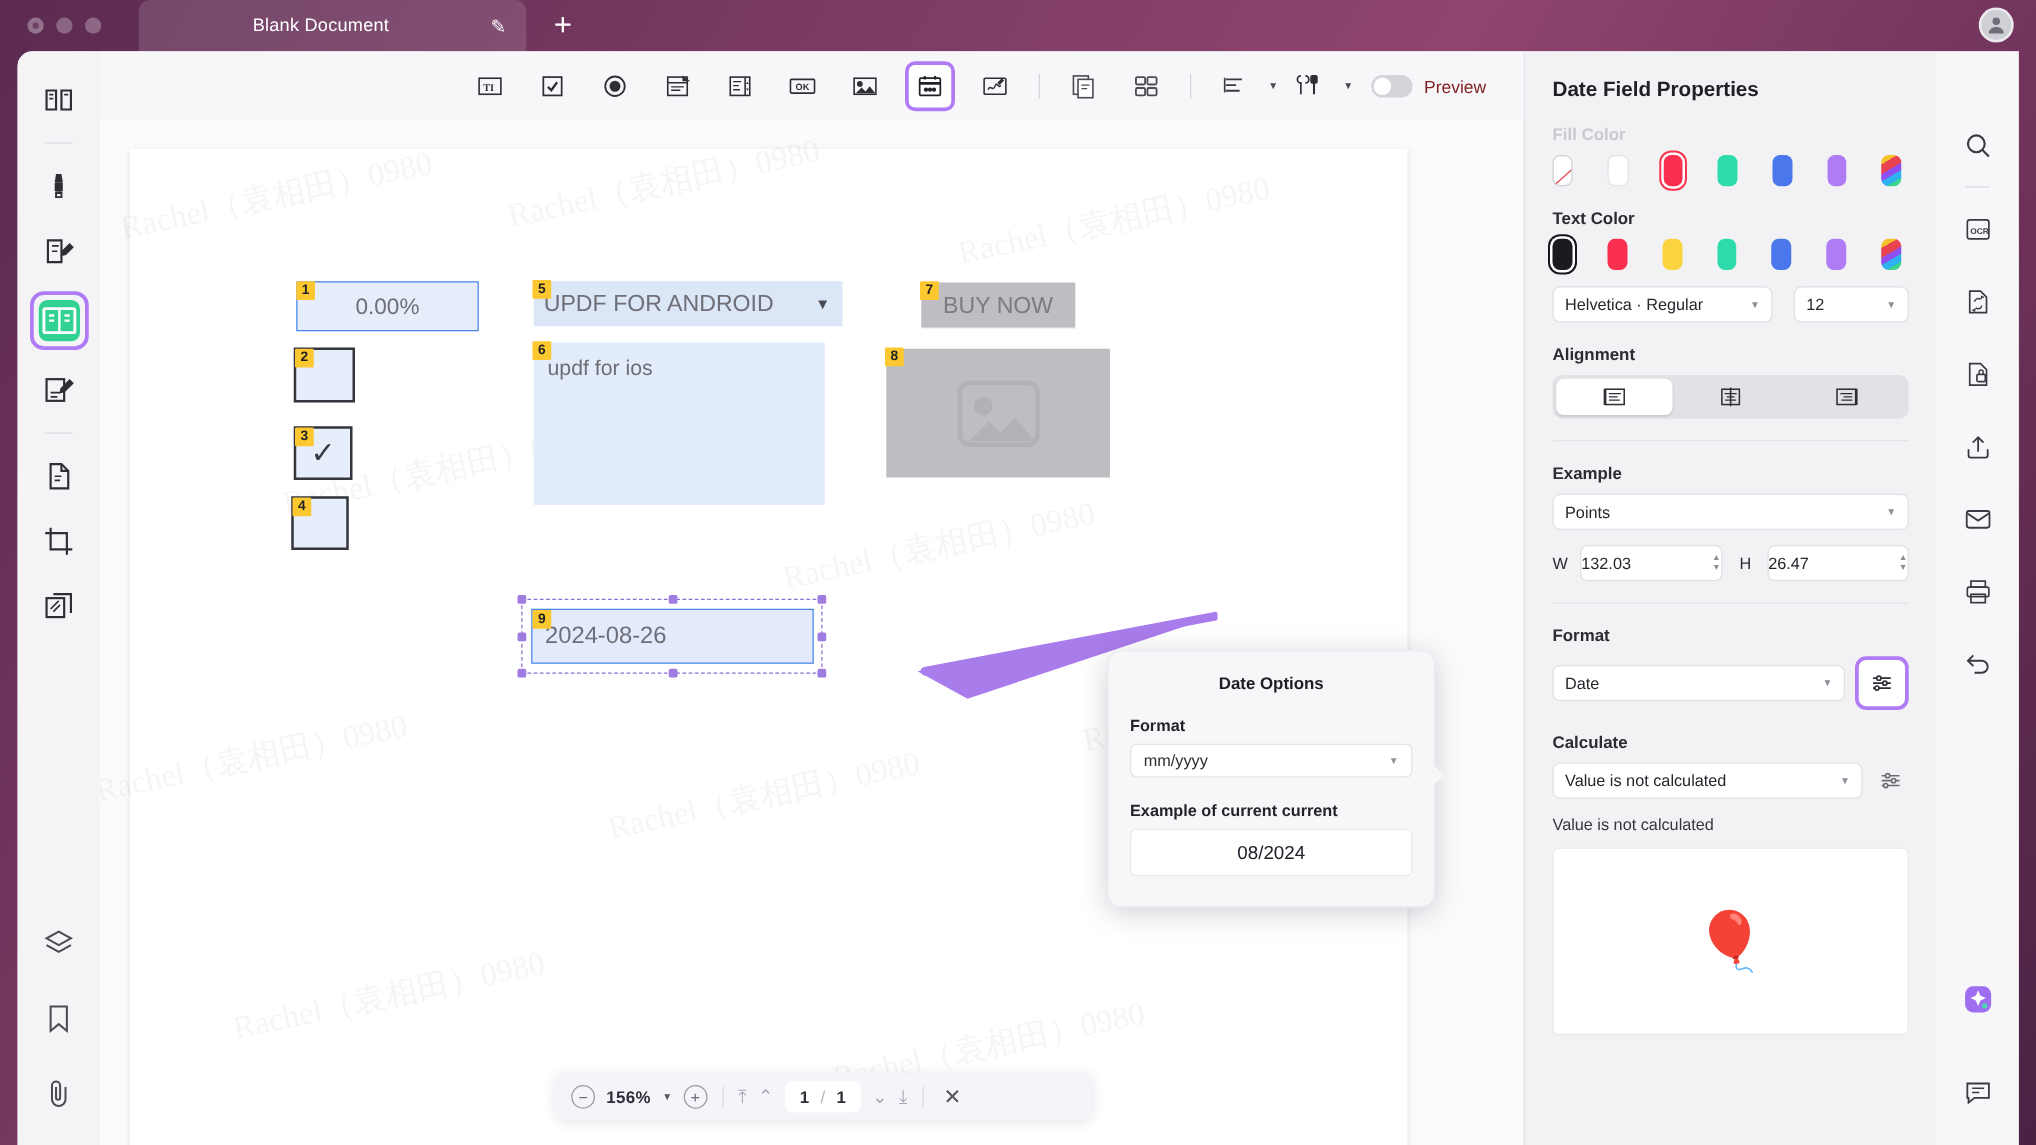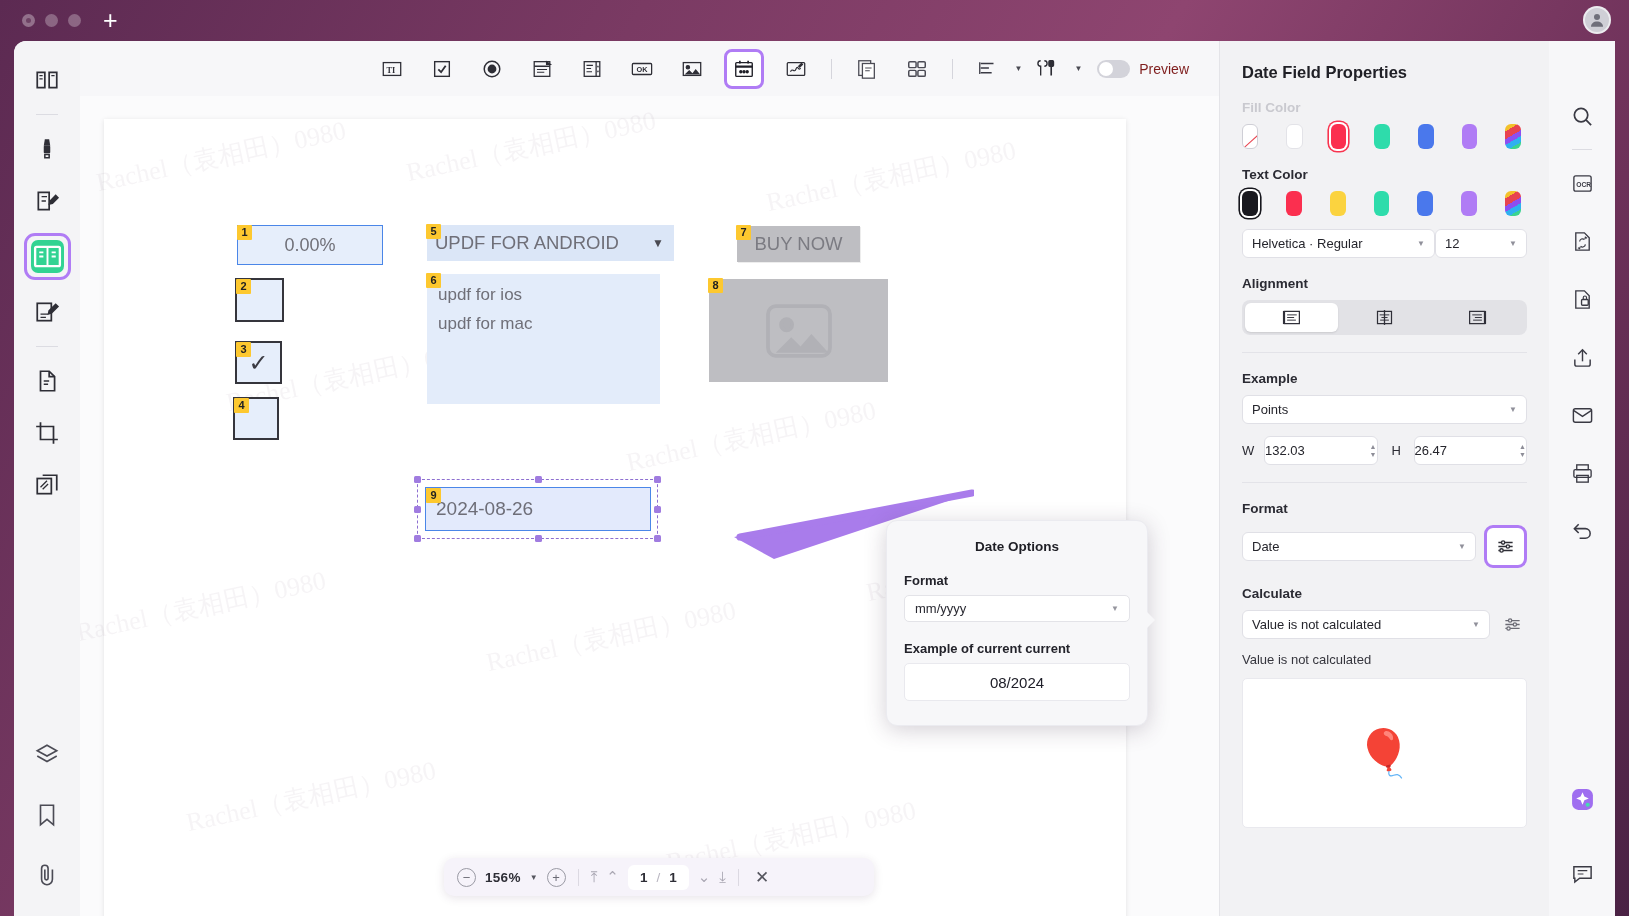--- a/index.html
+++ b/index.html
@@ -214,21 +214,21 @@
     background:
       linear-gradient(150deg,#f3c12a 0%,#f3c12a 22%,#e8434f 22%,#e8434f 45%,#8d4ff0 45%,#8d4ff0 62%,#2fb0f0 62%,#2fb0f0 80%,#3bd48f 80%);
   }
   .field {
     margin:0 22px; height:29px; background:#fff; border-radius:6px;
     border:1px solid #e0e0e6; display:flex; align-items:center;
     padding:0 9px; font-size:13px; color:#25252c;
   }
   .field .dd { margin-left:auto; color:#90909a; font-size:8px;}
   .fontrow { display:flex; margin:13px 0 0 0; gap:0; }
-  .fontrow .f1 { flex:1; margin-right:0; }
+  .fontrow .f1 { flex:1; margin-right:17px; }
   .fontrow .f2 { width:92px; margin-left:0; margin-right:22px;}
   .seg {
     margin:0 22px; height:35px; background:#e2e2e6; border-radius:8px;
     display:flex; padding:3px;
   }
   .seg .s { flex:1; display:flex;align-items:center;justify-content:center; border-radius:6px;}
   .seg .s.act { background:#fff; box-shadow:0 1px 2px rgba(0,0,0,.10);}
   .divider { height:1px; background:#e3e3e8; margin:17px 22px 0 22px;}
   .whrow { display:flex; align-items:center; margin:12px 22px 0 22px; gap:0;}
   .whlbl { font-size:13px; color:#2b2b33; width:22px; }
@@ -289,20 +289,24 @@
 </head>
 <body>
 
 <div id="app">
 
   <div class="titlebar">
     <div class="traffic">
       <span class="dot d1"></span>
       <span class="dot"></span>
       <span class="dot"></span>
+    </div>
+    <div class="tab">
+      <span class="tab-title">Blank Document</span>
+      <span class="tab-pencil">✎</span>
     </div>
     <span class="plus">+</span>
     <div class="avatar">
       <svg viewBox="0 0 24 24" fill="#6f6f7a">
           <circle cx="12" cy="8" r="4"></circle>
           <path d="M4 21c0-4.4 3.6-7 8-7s8 2.6 8 7z"></path>
         </svg>
     </div>
   </div>
 
@@ -542,21 +546,20 @@
 
         <div class="fld combo" style="left:323px; top:106px; width:247px; height:36px;">
           <span class="badge">5</span>
           <span>UPDF FOR ANDROID</span>
           <span class="arr">▼</span>
         </div>
 
         <div class="fld listbox" style="left:323px; top:155px; width:233px; height:130px;">
           <span class="badge">6</span>
           <div class="row">updf for ios</div>
-          <div class="row">updf for mac</div>
         </div>
 
         <div class="fld btnfld" style="left:633px; top:107px; width:123px; height:36px;">
           <span class="badge">7</span>
           <span>BUY NOW</span>
         </div>
 
         <div class="fld imgfld" style="left:605px; top:160px; width:179px; height:103px;">
           <span class="badge">8</span>
           <svg width="76" height="62" viewBox="0 0 24 20" fill="none" stroke="#b1b1b6" stroke-width="1.2">

